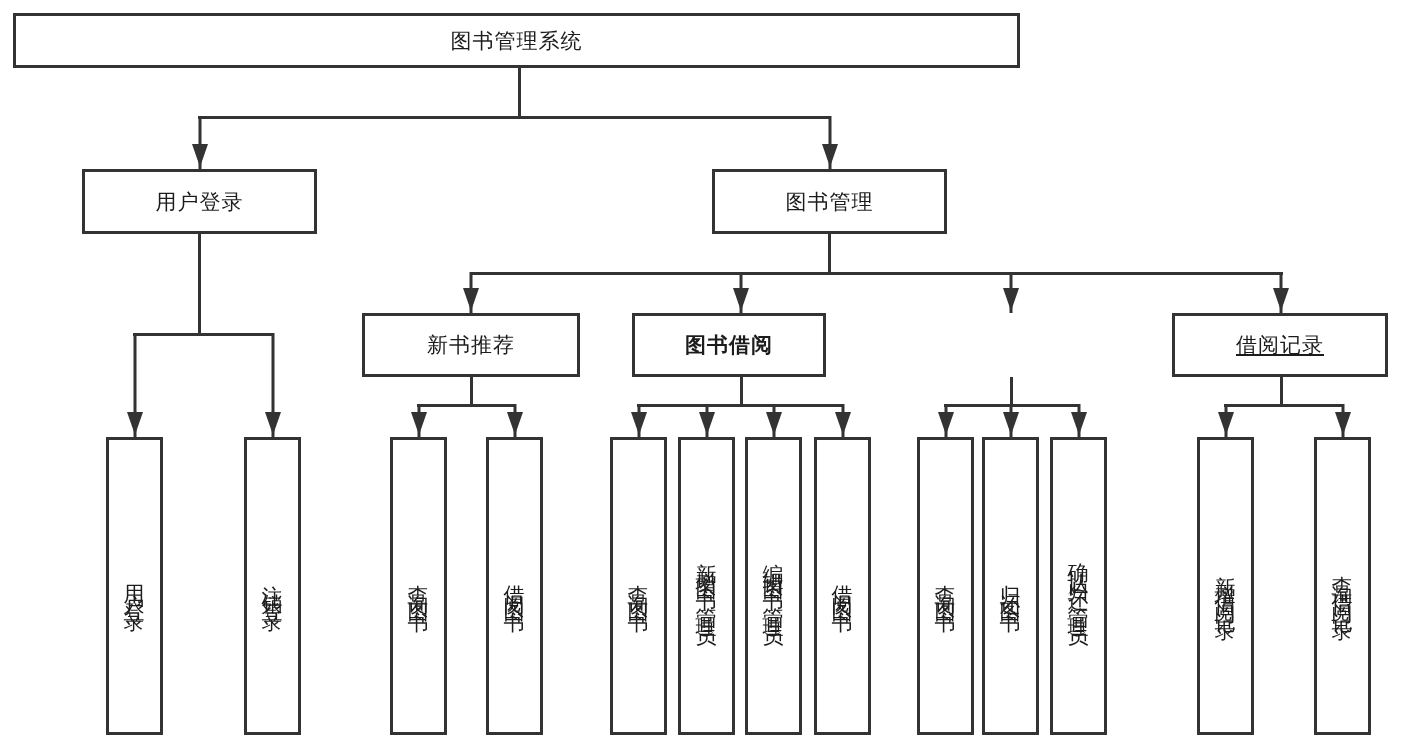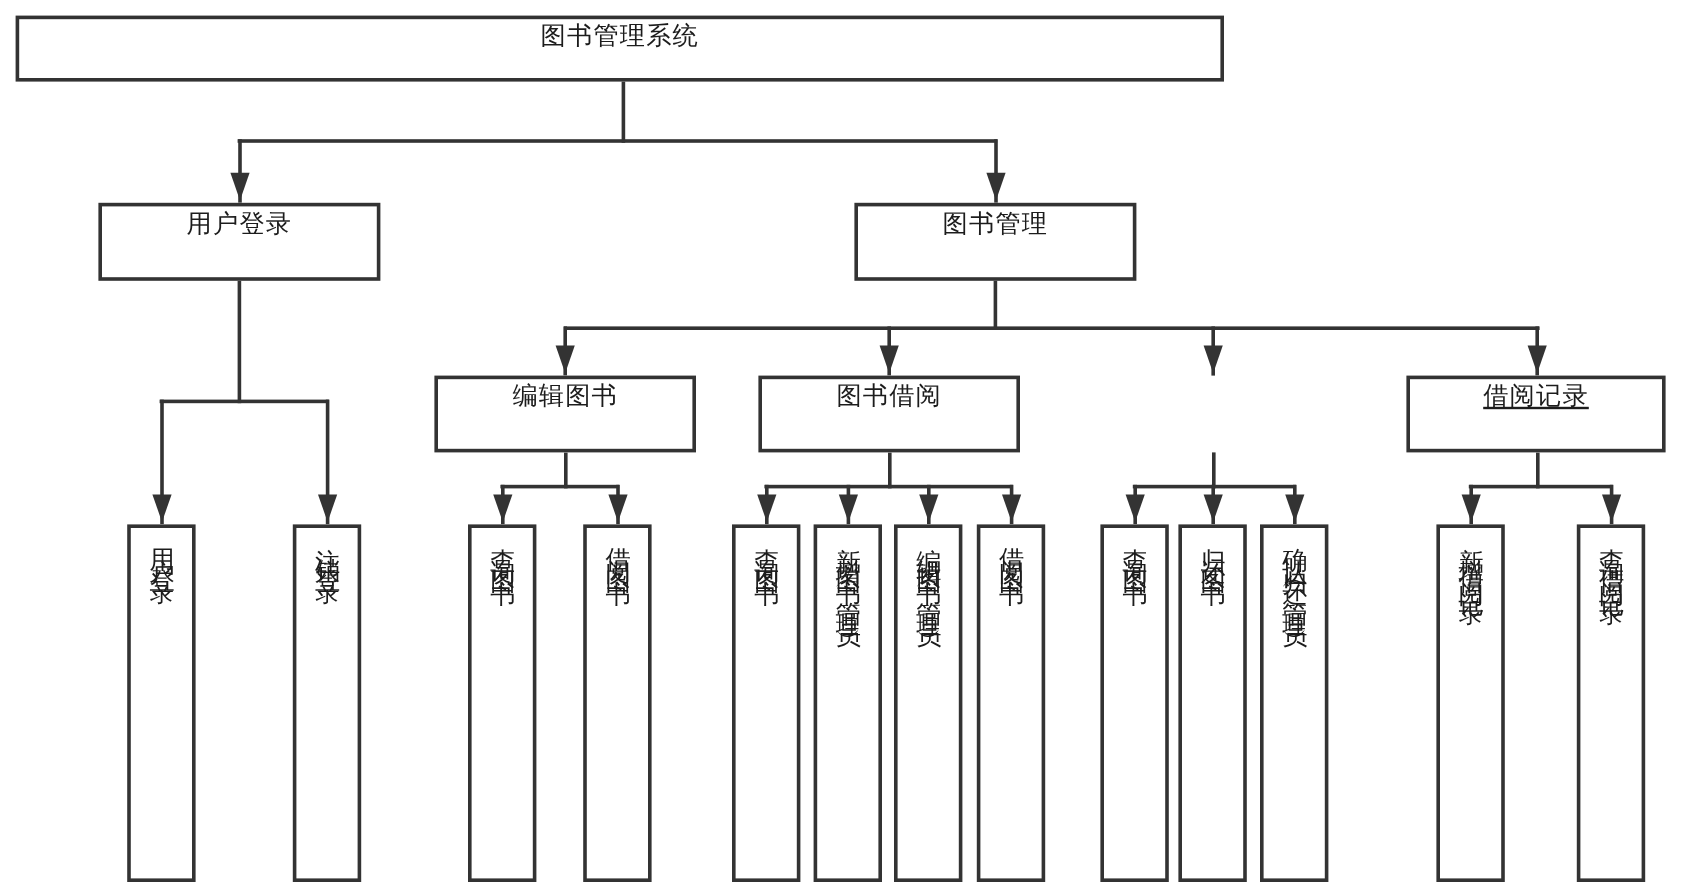--- a/index.html
+++ b/index.html
@@ -13,21 +13,21 @@
     width:1405px;height:747px;
     background:var(--bg);
     font-family:"Liberation Sans", sans-serif;
     overflow:hidden;
   }
   .node{
     position:absolute;
     box-sizing:border-box;
     border:3px solid var(--line);
     background:#fff;
-    display:flex;justify-content:center;
+    display:flex;align-items:center;justify-content:center;
     color:var(--text);
     font-size:21px;
     letter-spacing:1px;
     z-index:2;
   }
   .leaf{width:57px;height:298px;top:437px;}
   .leaf .v-label{
     writing-mode:vertical-rl;
     text-orientation:mixed;
     letter-spacing:9px;
@@ -68,23 +68,23 @@
   </div>
 
   <div class="node" style="left:82px;top:169px;width:235px;height:65px;">
     <span>用户登录</span>
   </div>
   <div class="node" style="left:712px;top:169px;width:235px;height:65px;">
     <span>图书管理</span>
   </div>
 
   <div class="node" style="left:362px;top:313px;width:218px;height:64px;">
-    <span>编辑图书</span>
-  </div>
-  <div class="node" style="left:632px;top:313px;width:218px;height:64px;">
+    <span>新书推荐</span>
+  </div>
+  <div class="node" style="left:632px;top:313px;width:194px;height:64px;font-weight:bold;">
     <span>图书借阅</span>
   </div>
   <div class="node" style="left:1172px;top:313px;width:216px;height:64px;text-decoration:underline;">
     <span>借阅记录</span>
   </div>
 
   <div class="node leaf" style="left:106px;">
     <span class="v-label">用户登录</span>
   </div>
   <div class="node leaf" style="left:244px;">

